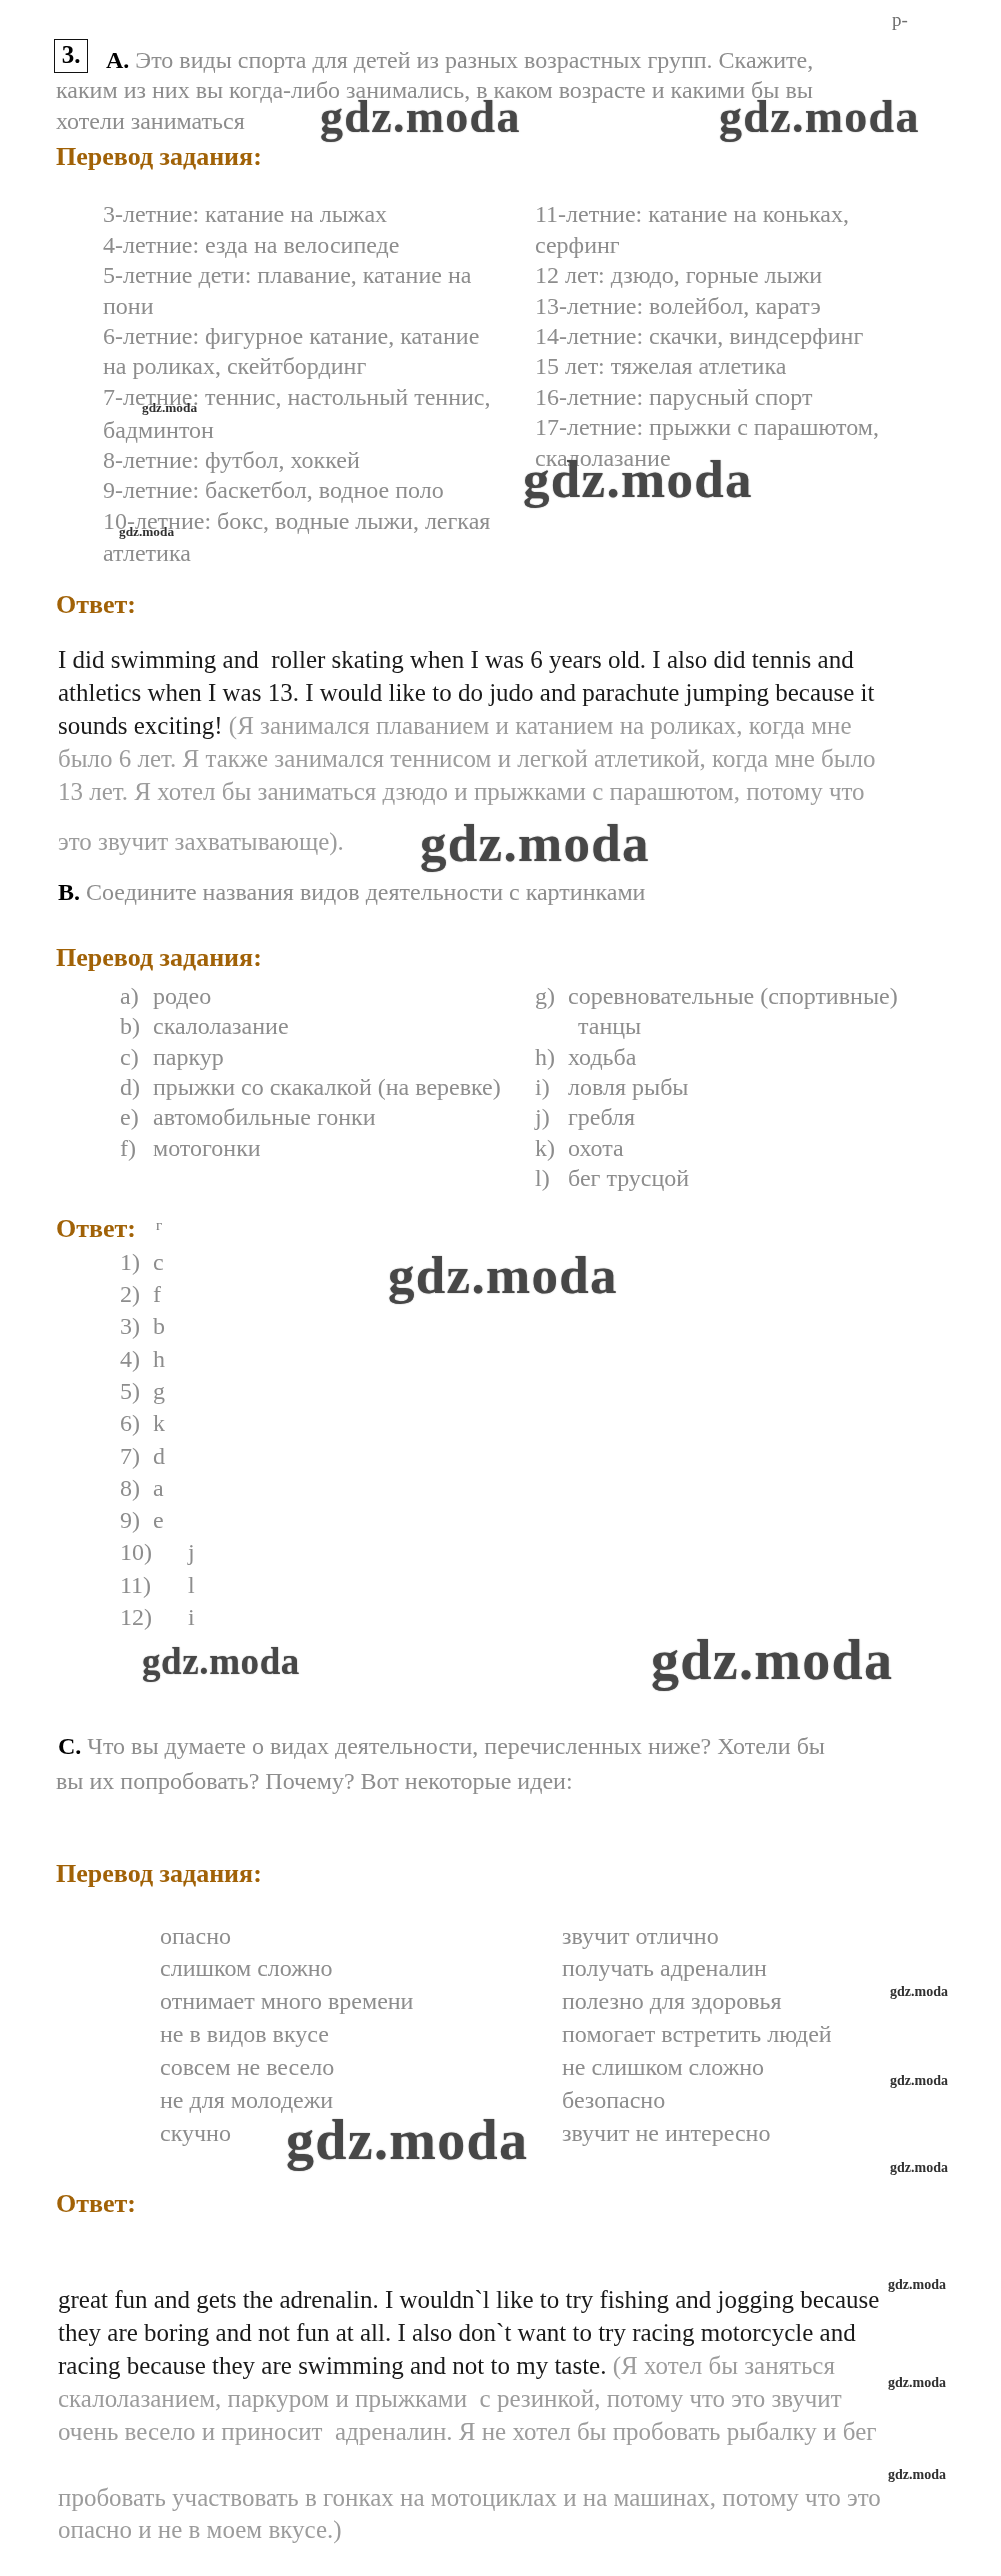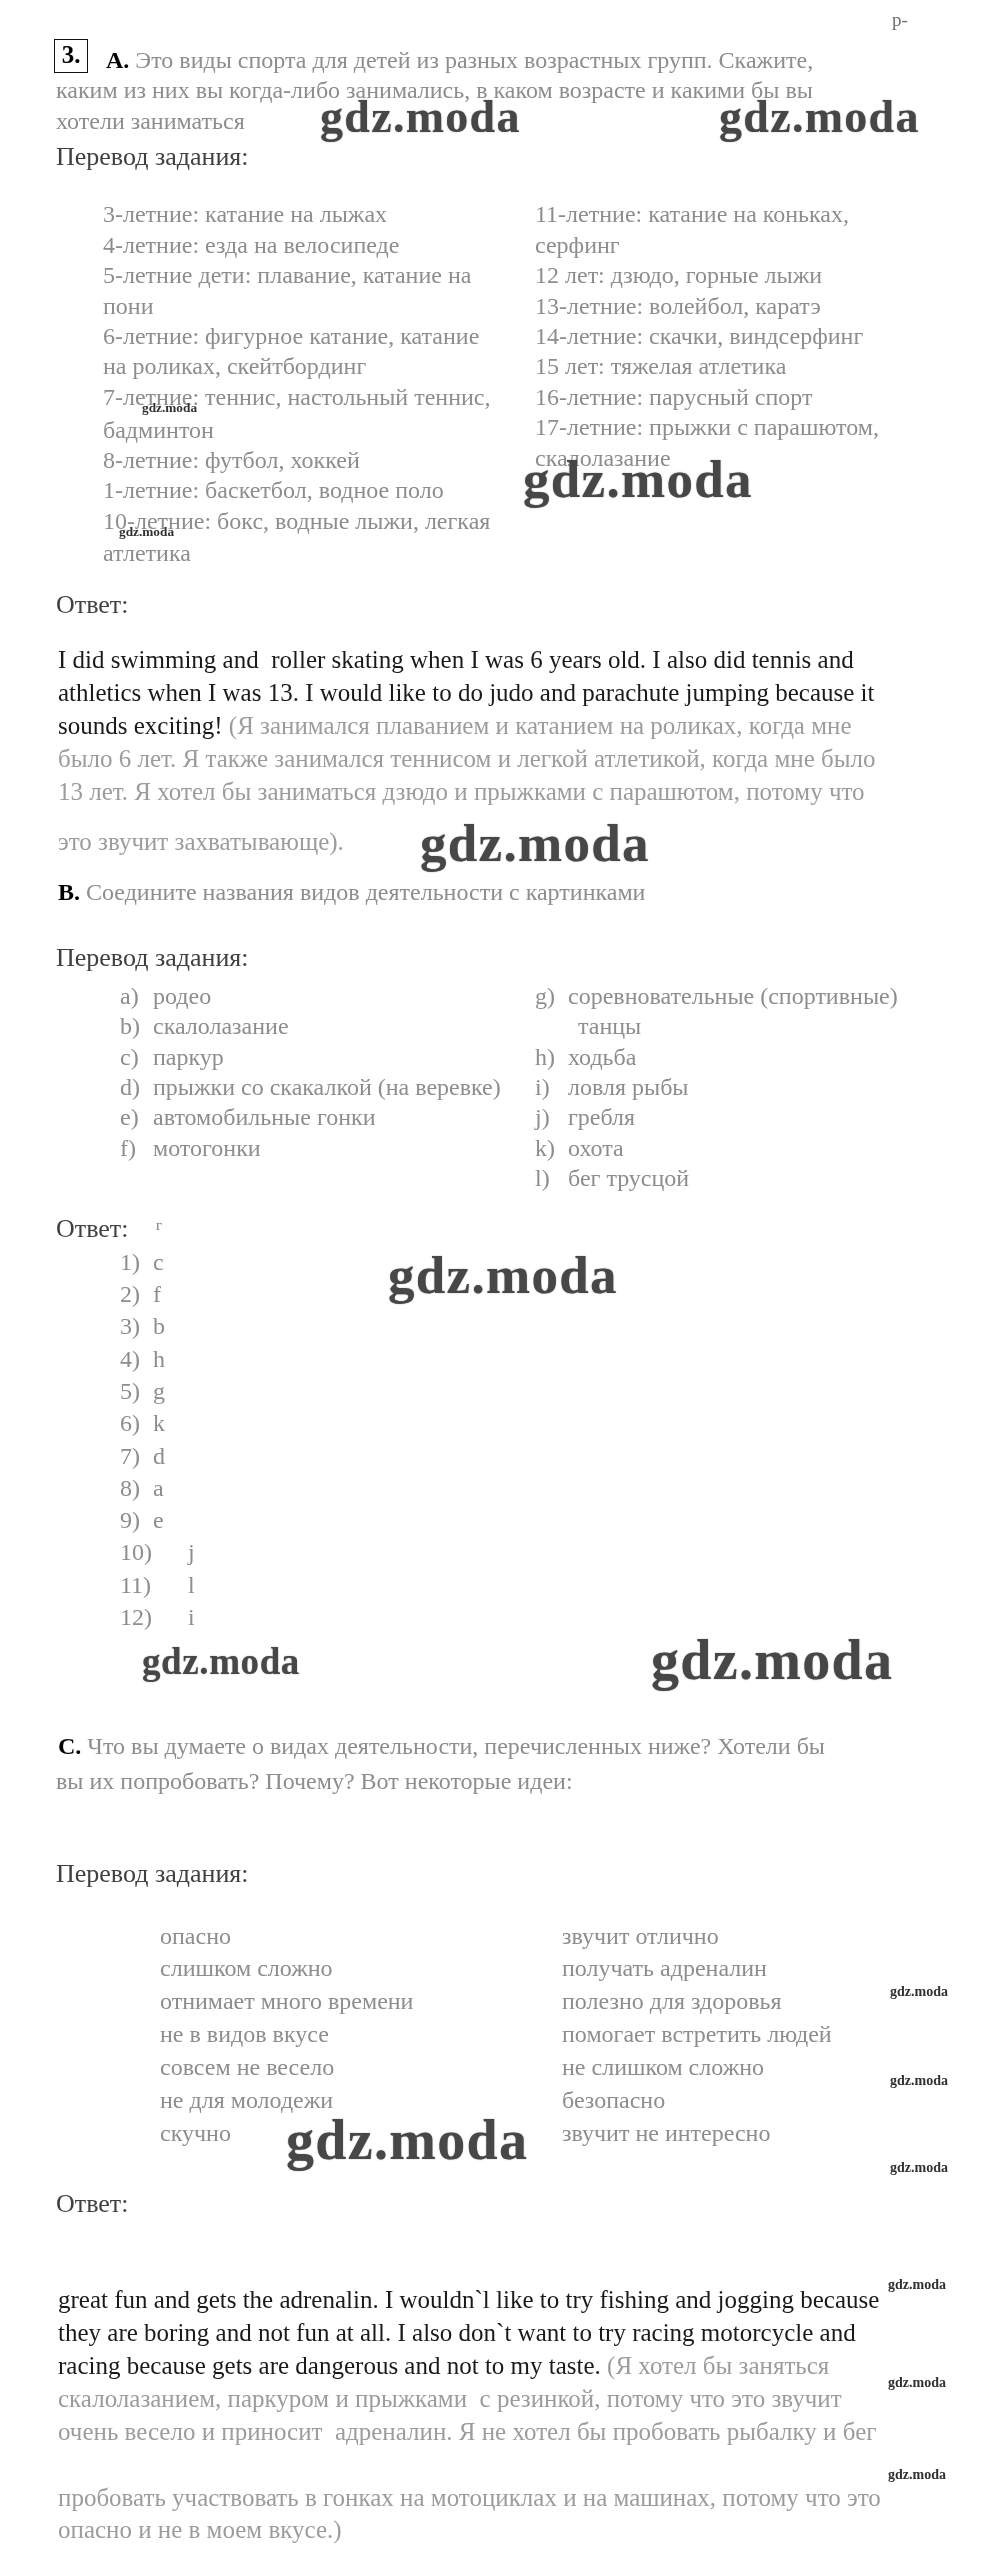--- a/index.html
+++ b/index.html
@@ -3,21 +3,21 @@
 <meta charset="utf-8">
 <style>
   html,body{margin:0;padding:0;background:#ffffff;}
   #page{position:relative;width:1002px;height:2576px;background:#ffffff;overflow:hidden;
         font-family:"Liberation Serif","DejaVu Serif",serif;}
   .ln{position:absolute;white-space:pre;color:#8d8d8d;font-size:24px;line-height:1.1;}
   .para{font-size:25px;}
   .en{color:#1a1a1a;}
   .ru{color:#9c9c9c;}
   .bld{font-weight:bold;color:#000;}
-  .hd{position:absolute;white-space:pre;font-weight:normal;color:#404040;font-size:26px;line-height:1.1;}
+  .hd{position:absolute;white-space:pre;font-weight:bold;color:#a16207;font-size:26px;line-height:1.1;}
   .num{display:inline-block;min-width:33px;}
   .numw{display:inline-block;min-width:68px;}
   .ltr{display:inline-block;min-width:33px;}
   .wm{position:absolute;white-space:pre;font-weight:bold;color:#474747;letter-spacing:1.3px;
       text-shadow:0 0 1.3px #8f8f8f;line-height:1;}
   .wm72{font-size:46px;}
   .wm84{font-size:53px;}
   .wm88{font-size:56px;}
   .wm58{font-size:37px;letter-spacing:0.6px;}
   .wm22{font-size:14px;letter-spacing:0;text-shadow:none;color:#303030;}
@@ -48,21 +48,21 @@
   <div class="ln" style="left:103px;top:201px">3-летние: катание на лыжах</div>
   <div class="ln" style="left:103px;top:232px">4-летние: езда на велосипеде</div>
   <div class="ln" style="left:103px;top:262px">5-летние дети: плавание, катание на</div>
   <div class="ln" style="left:103px;top:293px">пони</div>
   <div class="ln" style="left:103px;top:323px">6-летние: фигурное катание, катание</div>
   <div class="ln" style="left:103px;top:353px">на роликах, скейтбординг</div>
   <div class="ln" style="left:103px;top:384px">7-летние: теннис, настольный теннис,</div>
   <div class="wm wm21" style="left:142px;top:401px">gdz.moda</div>
   <div class="ln" style="left:103px;top:417px">бадминтон</div>
   <div class="ln" style="left:103px;top:447px">8-летние: футбол, хоккей</div>
-  <div class="ln" style="left:103px;top:477px">1-летние: баскетбол, водное поло</div>
+  <div class="ln" style="left:103px;top:477px">9-летние: баскетбол, водное поло</div>
   <div class="ln" style="left:103px;top:508px">10-летние: бокс, водные лыжи, легкая</div>
   <div class="wm wm21" style="left:119px;top:525px">gdz.moda</div>
   <div class="ln" style="left:103px;top:540px">атлетика</div>
 
   <div class="ln" style="left:535px;top:201px">11-летние: катание на коньках,</div>
   <div class="ln" style="left:535px;top:232px">серфинг</div>
   <div class="ln" style="left:535px;top:262px">12 лет: дзюдо, горные лыжи</div>
   <div class="ln" style="left:535px;top:293px">13-летние: волейбол, каратэ</div>
   <div class="ln" style="left:535px;top:323px">14-летние: скачки, виндсерфинг</div>
   <div class="ln" style="left:535px;top:353px">15 лет: тяжелая атлетика</div>
@@ -141,21 +141,21 @@
 
   <div class="wm wm22" style="left:890px;top:1985px">gdz.moda</div>
   <div class="wm wm22" style="left:890px;top:2074px">gdz.moda</div>
   <div class="wm wm22" style="left:890px;top:2161px">gdz.moda</div>
   <div class="wm wm88" style="left:286px;top:2112px">gdz.moda</div>
 
   <div class="hd" style="left:56px;top:2190px">Ответ:</div>
 
   <div class="ln para" style="left:58px;top:2286px"><span class="en">great fun and gets the adrenalin. I wouldn`l like to try fishing and jogging because</span><span class="ru"></span></div>
   <div class="ln para" style="left:58px;top:2319px"><span class="en">they are boring and not fun at all. I also don`t want to try racing motorcycle and</span><span class="ru"></span></div>
-  <div class="ln para" style="left:58px;top:2352px"><span class="en">racing because gets are dangerous and not to my taste. </span><span class="ru">(Я хотел бы заняться</span></div>
+  <div class="ln para" style="left:58px;top:2352px"><span class="en">racing because they are swimming and not to my taste. </span><span class="ru">(Я хотел бы заняться</span></div>
   <div class="ln para" style="left:58px;top:2385px"><span class="en"></span><span class="ru">скалолазанием, паркуром и прыжками  с резинкой, потому что это звучит</span></div>
   <div class="ln para" style="left:58px;top:2418px"><span class="en"></span><span class="ru">очень весело и приносит  адреналин. Я не хотел бы пробовать рыбалку и бег</span></div>
   <div class="ln para" style="left:58px;top:2484px"><span class="en"></span><span class="ru">пробовать участвовать в гонках на мотоциклах и на машинах, потому что это</span></div>
   <div class="ln para" style="left:58px;top:2516px"><span class="en"></span><span class="ru">опасно и не в моем вкусе.)</span></div>
 
   <div class="wm wm22" style="left:888px;top:2278px">gdz.moda</div>
   <div class="wm wm22" style="left:888px;top:2376px">gdz.moda</div>
   <div class="wm wm22" style="left:888px;top:2468px">gdz.moda</div>
 
 </div>

